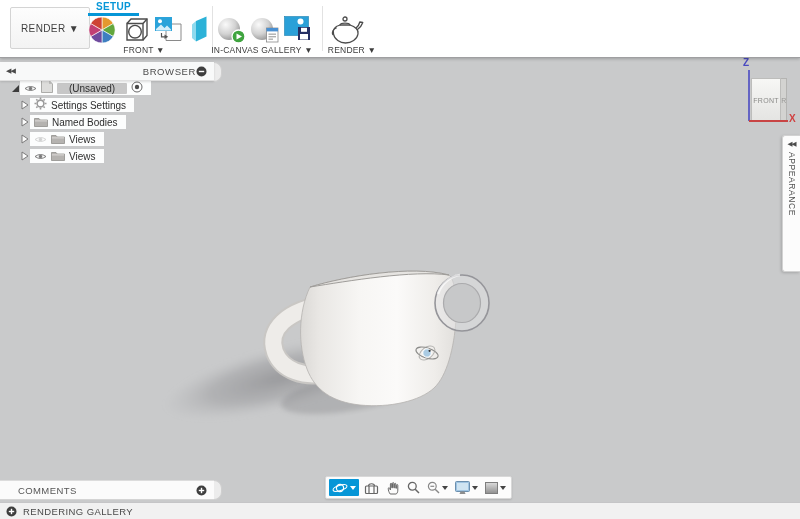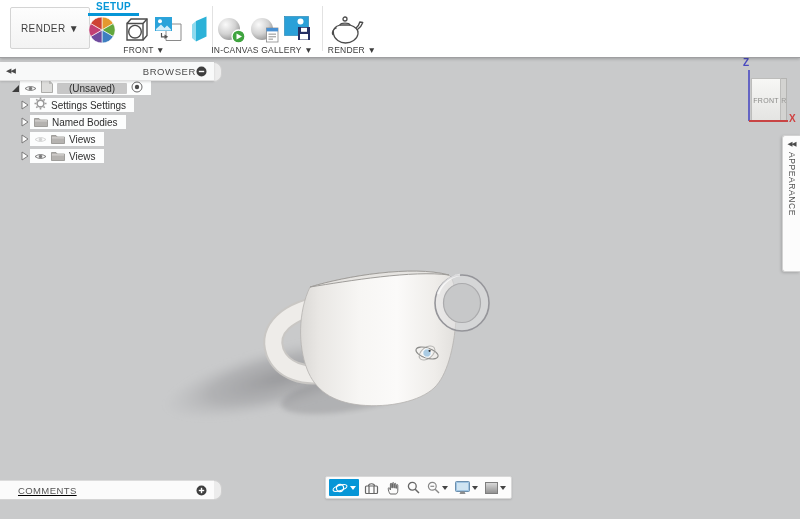--- a/index.html
+++ b/index.html
@@ -54,21 +54,21 @@
   .app-text{writing-mode:vertical-rl;font-size:8.5px;color:#555;letter-spacing:.6px;margin-top:4px;}
 
   
   .navbar{position:absolute;left:325px;top:476px;height:21px;background:#fcfcfc;border:1px solid #d8d8d8;
           border-radius:2px;display:flex;align-items:center;padding:0 3px;gap:3px;z-index:25;box-shadow:0 1px 2px rgba(0,0,0,.12);}
   .nav-item{display:flex;align-items:center;padding:1px 2px;cursor:pointer;gap:2px;}
   .nav-orbit{background:#0696d7;border-radius:1px;height:17px;padding:0 3px;}
   .caret{width:0;height:0;border-left:3px solid transparent;border-right:3px solid transparent;border-top:4px solid #444;}
   .caret-w{border-top-color:#fff;}
   .comments-bar{position:absolute;left:0;top:480px;width:214px;height:18px;background:#fbfbfb;border-top:1px solid #dcdcdc;
-                border-bottom:1px solid #d4d4d4;display:flex;align-items:center;z-index:20;text-decoration:underline;}
+                border-bottom:1px solid #d4d4d4;display:flex;align-items:center;z-index:20;}
   .comments-label{font-size:9.5px;color:#565656;letter-spacing:.4px;margin-left:18px;flex:1;}
   .gallery-bar{position:absolute;left:0;top:502px;width:800px;height:17px;background:#f1f1f1;border-top:1px solid #c5c5c7;
                display:flex;align-items:center;z-index:20;}
   .gallery-label{font-size:9.5px;color:#4a4a4a;letter-spacing:.4px;margin-left:6px;}
 
   .mug-svg{position:absolute;left:150px;top:250px;z-index:5;}
 </style>
 </head>
 <body>
 
@@ -423,14 +423,24 @@
     <span class="circle-btn">
       <svg width="11" height="11">
           <circle cx="5.5" cy="5.5" r="5" fill="#3e3e3e"></circle>
           <rect x="2.8" y="4.8" width="5.4" height="1.4" fill="#fff"></rect>
           <rect x="4.8" y="2.8" width="1.4" height="5.4" fill="#fff"></rect>
         </svg>
     </span>
   </div>
   <div class="grip" style="left:214px;top:480px"></div>
 
+  <div class="gallery-bar">
+    <span class="circle-btn" style="margin:0 0 0 6px">
+      <svg width="11" height="11">
+          <circle cx="5.5" cy="5.5" r="5" fill="#3e3e3e"></circle>
+          <rect x="2.8" y="4.8" width="5.4" height="1.4" fill="#fff"></rect>
+          <rect x="4.8" y="2.8" width="1.4" height="5.4" fill="#fff"></rect>
+        </svg>
+    </span>
+    <span class="gallery-label">RENDERING GALLERY</span>
+  </div>
 
 </div>
 
 </body></html>

